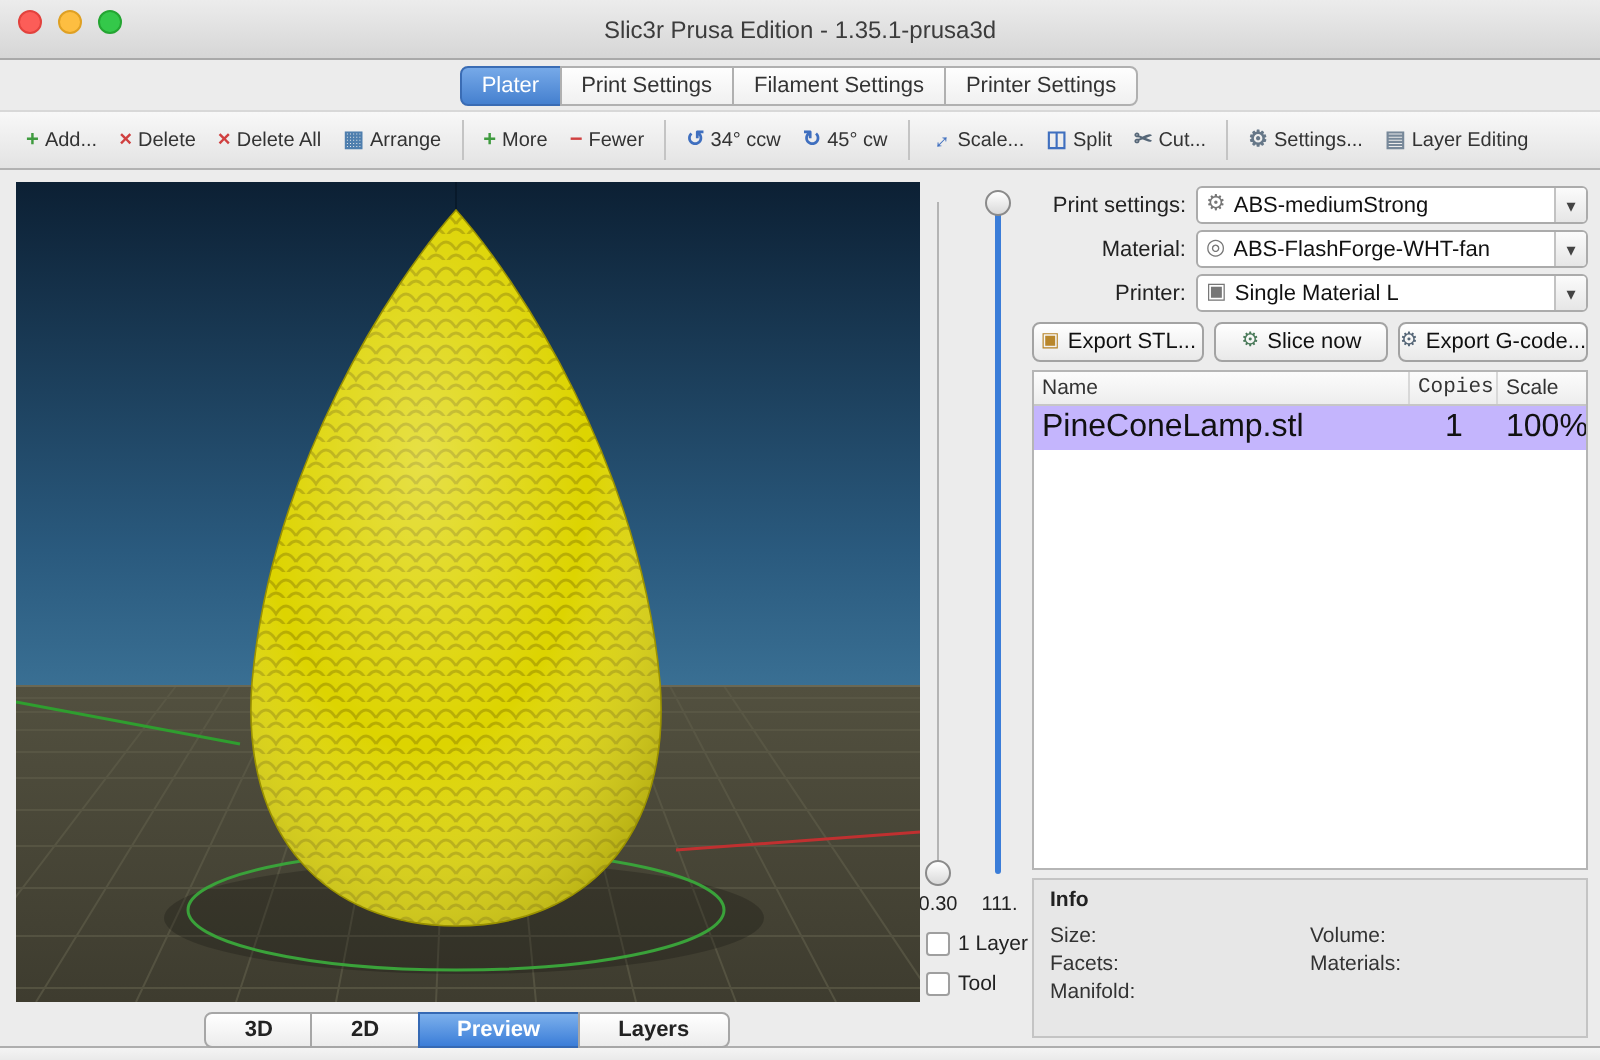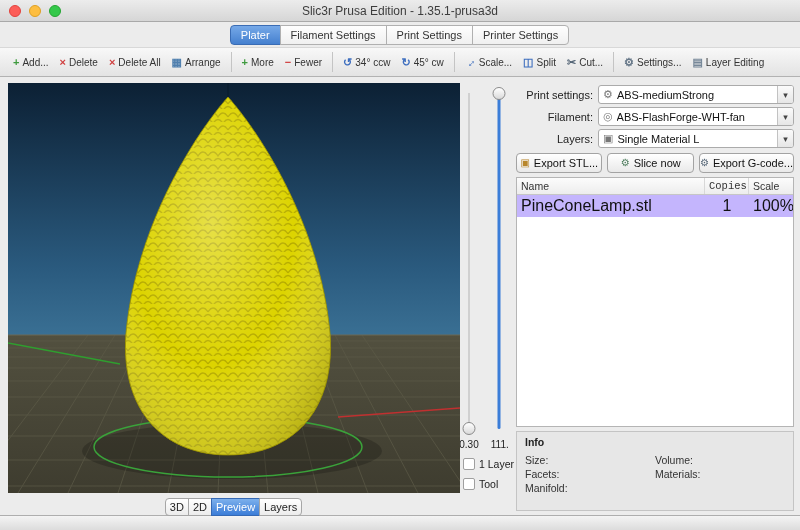--- a/index.html
+++ b/index.html
@@ -1,20 +1,20 @@
 <!DOCTYPE html>
 <html><head>
 <meta charset="utf-8">
 <style>
   * { box-sizing: border-box; margin: 0; padding: 0; }
   html,body { width:800px; height:530px; overflow:hidden; }
   body { font-family:"Liberation Sans", sans-serif; background:#ececec; color:#222; }
 
   
-  .titlebar { height:22px; position:relative; background:linear-gradient(#ececec,#d6d6d6);
+  .titlebar { height:30px; position:relative; background:linear-gradient(#ececec,#d6d6d6);
     border-bottom:1px solid #a9a9a9; display:flex; align-items:center; justify-content:center;
     font-size:12px; color:#3c3c3c;text-align:right; }
   .lights { position:absolute; left:9px; top:5px; display:flex; gap:8px; }
   .light { width:12px; height:12px; border-radius:50%; }
   .light.close { background:#fc5d58; border:1px solid #e2423d; }
   .light.min   { background:#fdbe41; border:1px solid #dfa023; }
   .light.zoom  { background:#34c84a; border:1px solid #24a532; }
 
   
   .tabbar { height:25px; background:#ececec; display:flex; justify-content:center; align-items:center; }
@@ -34,22 +34,22 @@
   .rot45 { display:inline-block; transform:rotate(-45deg); }
   .tool-sep { width:1px; height:20px; background:#c4c4c4; margin:0 4px; }
 
   
   .main { display:flex; height:438px; background:#ececec; padding:6px 6px 0 8px; }
   .left-col { width:452px; display:flex; flex-direction:column; }
   .viewport { width:452px; height:410px; position:relative; }
   .viewport svg { display:block; }
 
   .view-seg { display:flex; justify-content:center; margin-top:5px; }
-  .seg-btn { font-size:11px; padding:2px 4px; background:linear-gradient(#fff,#ececec);
-    border:1px solid #a6a6a6; margin-left:-1px; color:#222; }
+  .seg-btn { font-size:11px; padding:2px 19px; background:linear-gradient(#fff,#ececec);
+    border:1px solid #a6a6a6; margin-left:-1px; color:#222;font-weight:bold; }
   .seg-btn:first-child { border-radius:4px 0 0 4px; }
   .seg-btn:last-child  { border-radius:0 4px 4px 0; }
   .seg-btn.active { background:linear-gradient(#7cb0ec,#3b7dd8); color:#fff; border-color:#3569b4; }
 
   
   .slider-col { width:48px; display:flex; flex-direction:column; align-items:center; padding-top:4px; }
   .tracks { display:flex; gap:16px; height:348px; }
   .track { position:relative; width:14px; height:100%; }
   .track-line { position:absolute; left:50%; top:6px; bottom:6px; transform:translateX(-50%); }
   .track.min .track-line { width:1px; background:#b4b4b4; }
@@ -106,22 +106,22 @@
   <div class="lights">
     <div class="light close"></div>
     <div class="light min"></div>
     <div class="light zoom"></div>
   </div>
   <div>Slic3r Prusa Edition - 1.35.1-prusa3d</div>
 </div>
 
 <div class="tabbar">
   <div class="tab active">Plater</div>
+  <div class="tab">Print Settings</div>
   <div class="tab">Filament Settings</div>
-  <div class="tab">Print Settings</div>
   <div class="tab">Printer Settings</div>
 </div>
 
 <div class="toolbar">
   <div class="tool-item">
     <span class="tool-icon" style="color: rgb(63, 155, 63);">+</span>
     <span>Add...</span>
   </div>
   <div class="tool-item">
     <span class="tool-icon" style="color: rgb(208, 64, 64);">×</span>
@@ -265,32 +265,32 @@
       <div class="combo">
         <span class="combo-icon">⚙</span>
         <span class="combo-value">ABS-mediumStrong</span>
         <div class="combo-btn">
           <span>▾</span>
         </div>
       </div>
     </div>
 
     <div class="preset-row">
-      <span class="preset-label">Filament:</span>
+      <span class="preset-label">Material:</span>
       <div class="combo">
         <span class="combo-icon">◎</span>
         <span class="combo-value">ABS-FlashForge-WHT-fan</span>
         <div class="combo-btn">
           <span>▾</span>
         </div>
       </div>
     </div>
 
     <div class="preset-row">
-      <span class="preset-label">Layers:</span>
+      <span class="preset-label">Printer:</span>
       <div class="combo">
         <span class="combo-icon">▣</span>
         <span class="combo-value">Single Material L</span>
         <div class="combo-btn">
           <span>▾</span>
         </div>
       </div>
     </div>
 
     <div class="actions">

